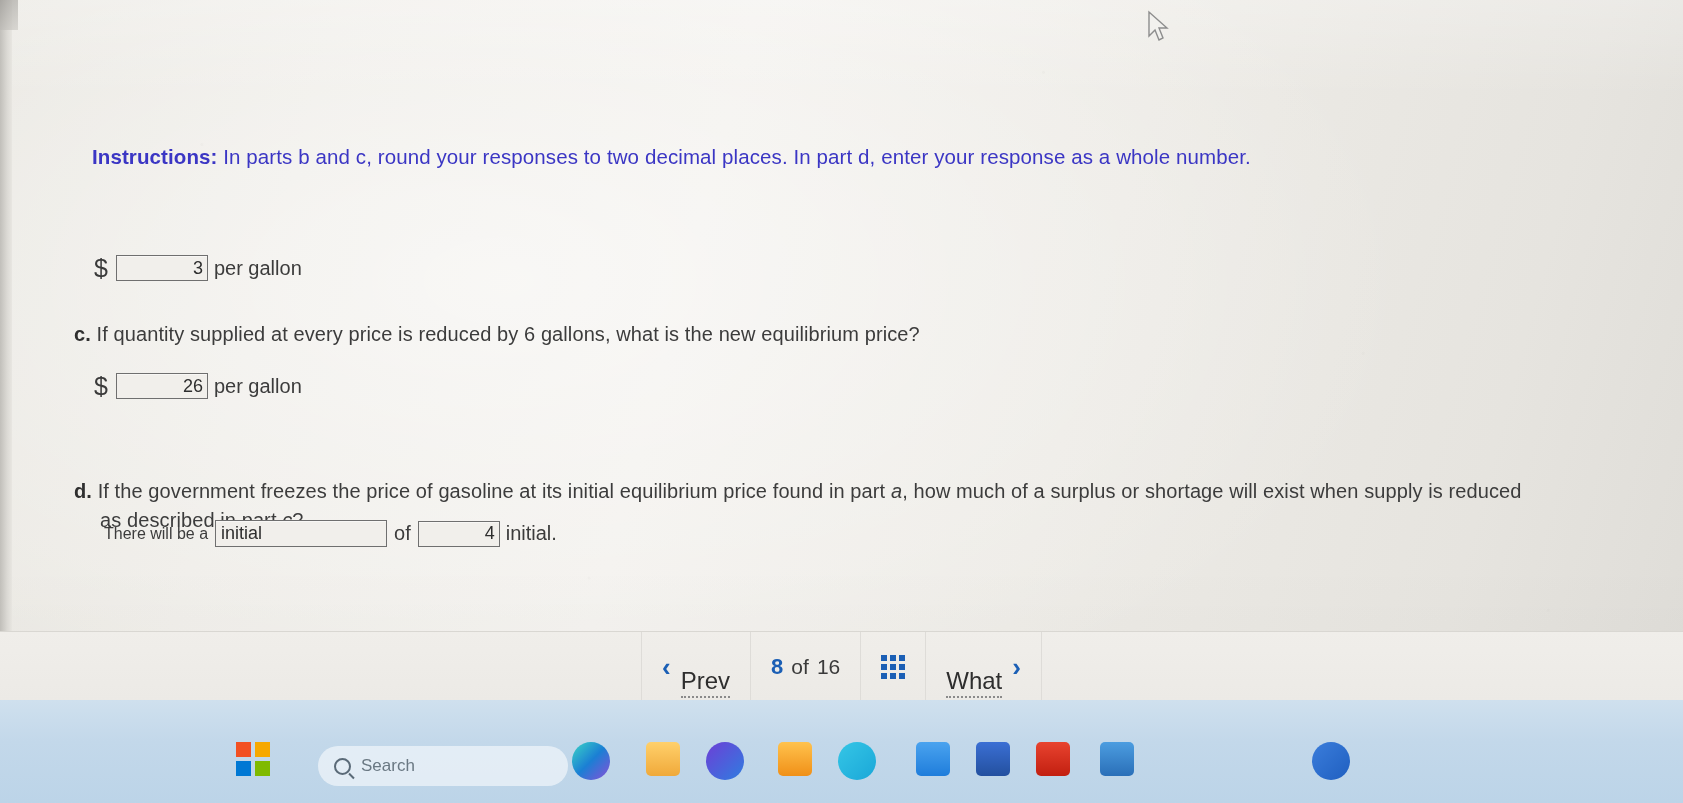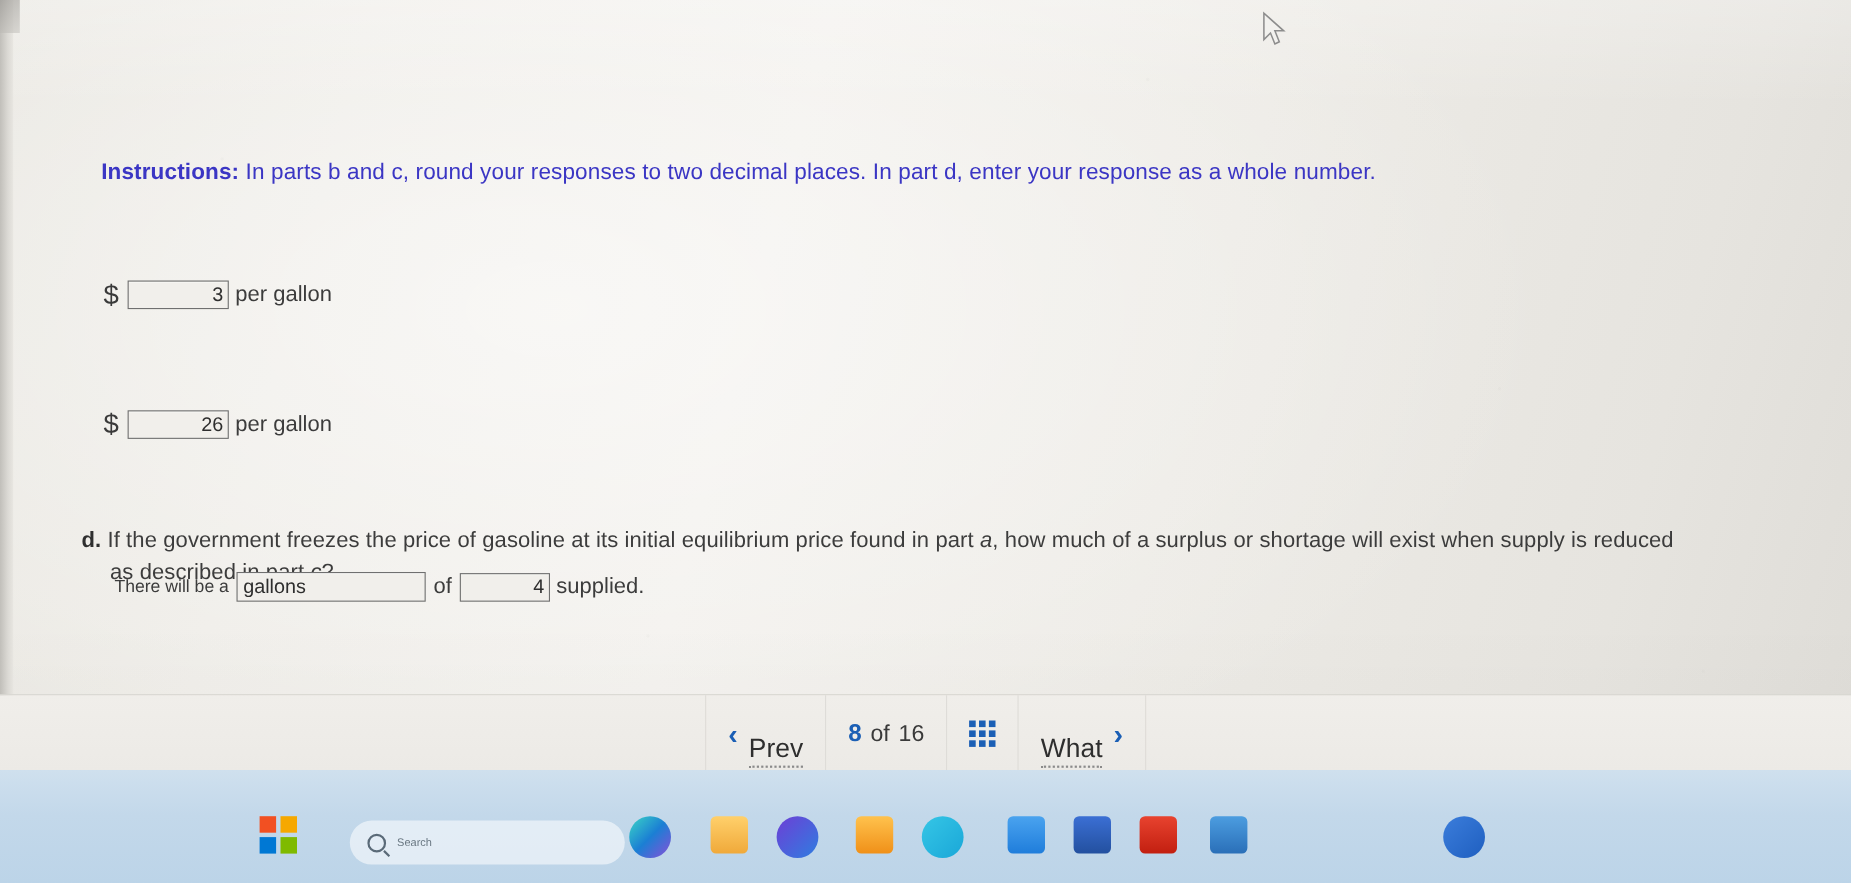--- a/index.html
+++ b/index.html
@@ -146,21 +146,21 @@
     background:rgba(255,255,255,.55);
     display:flex;align-items:center;gap:10px;padding-left:16px;
     box-sizing:border-box;
   }
   .searchpill .mag{
     width:13px;height:13px;border:2px solid #5a6a78;border-radius:50%;position:relative;
   }
   .searchpill .mag:after{
     content:"";position:absolute;right:-6px;bottom:-4px;width:7px;height:2px;background:#5a6a78;transform:rotate(45deg);
   }
-  .searchpill .ph{color:#6a7883;font-size:10px;text-align:right;}
+  .searchpill .ph{color:#6a7883;font-size:17px;text-align:right;}
 
   
   #cursor{position:absolute;left:1146px;top:10px;width:26px;height:34px;pointer-events:none;}
 </style>
 </head>
 <body>
 
 <div id="photo"></div>
 <div id="grain"></div>
 <div id="shade"></div>
@@ -172,42 +172,45 @@
   <div class="instructions">
     <b>Instructions:</b><span> In parts b and c, round your responses to two decimal places. In part d, enter your response as a whole number.</span>
   </div>
 
   <div class="ansrow ans-b">
     <span class="dollar">$</span>
     <input class="numbox" type="text" value="3" style="">
     <span class="unit">per gallon</span>
   </div>
 
+  <div class="qline q-c">
+    <span class="lbl">c.</span><span> If quantity supplied at every price is reduced by 6 gallons, what is the new equilibrium price?</span>
+  </div>
   <div class="ansrow ans-c">
     <span class="dollar">$</span>
     <input class="numbox" type="text" value="26" style="">
     <span class="unit">per gallon</span>
   </div>
 
   <div class="qline q-d">
     <span class="ind">
       <span class="lbl">d.</span><span> If the government freezes the price of gasoline at its initial equilibrium price found in part </span><i>a</i><span>, how much of a surplus or shortage will exist when supply is reduced as described in part </span><i>c</i><span>?</span>
     </span>
   </div>
   <div class="ansrow ans-d">
     <span class="pre">There will be a</span>
     <div class="selectbox">
-      <span>gallons</span>
+      <span>initial</span>
       <svg class="caret" width="11" height="7" viewBox="0 0 11 7">
           <path d="M1 1 L5.5 6 L10 1" fill="none" stroke="#4a4a4a" stroke-width="1.3"></path>
         </svg>
     </div>
     <span class="mid">of</span>
     <input class="numbox numbox-d" type="text" value="4" style="">
-    <span class="unit">supplied.</span>
+    <span class="unit">initial.</span>
   </div>
 </div>
 
 <div id="navbar">
   <div id="navinner">
     <div class="navcell">
       <div class="prevbtn">
         <span class="chev">‹</span>
         <span class="navlabel">Prev</span>
       </div>

